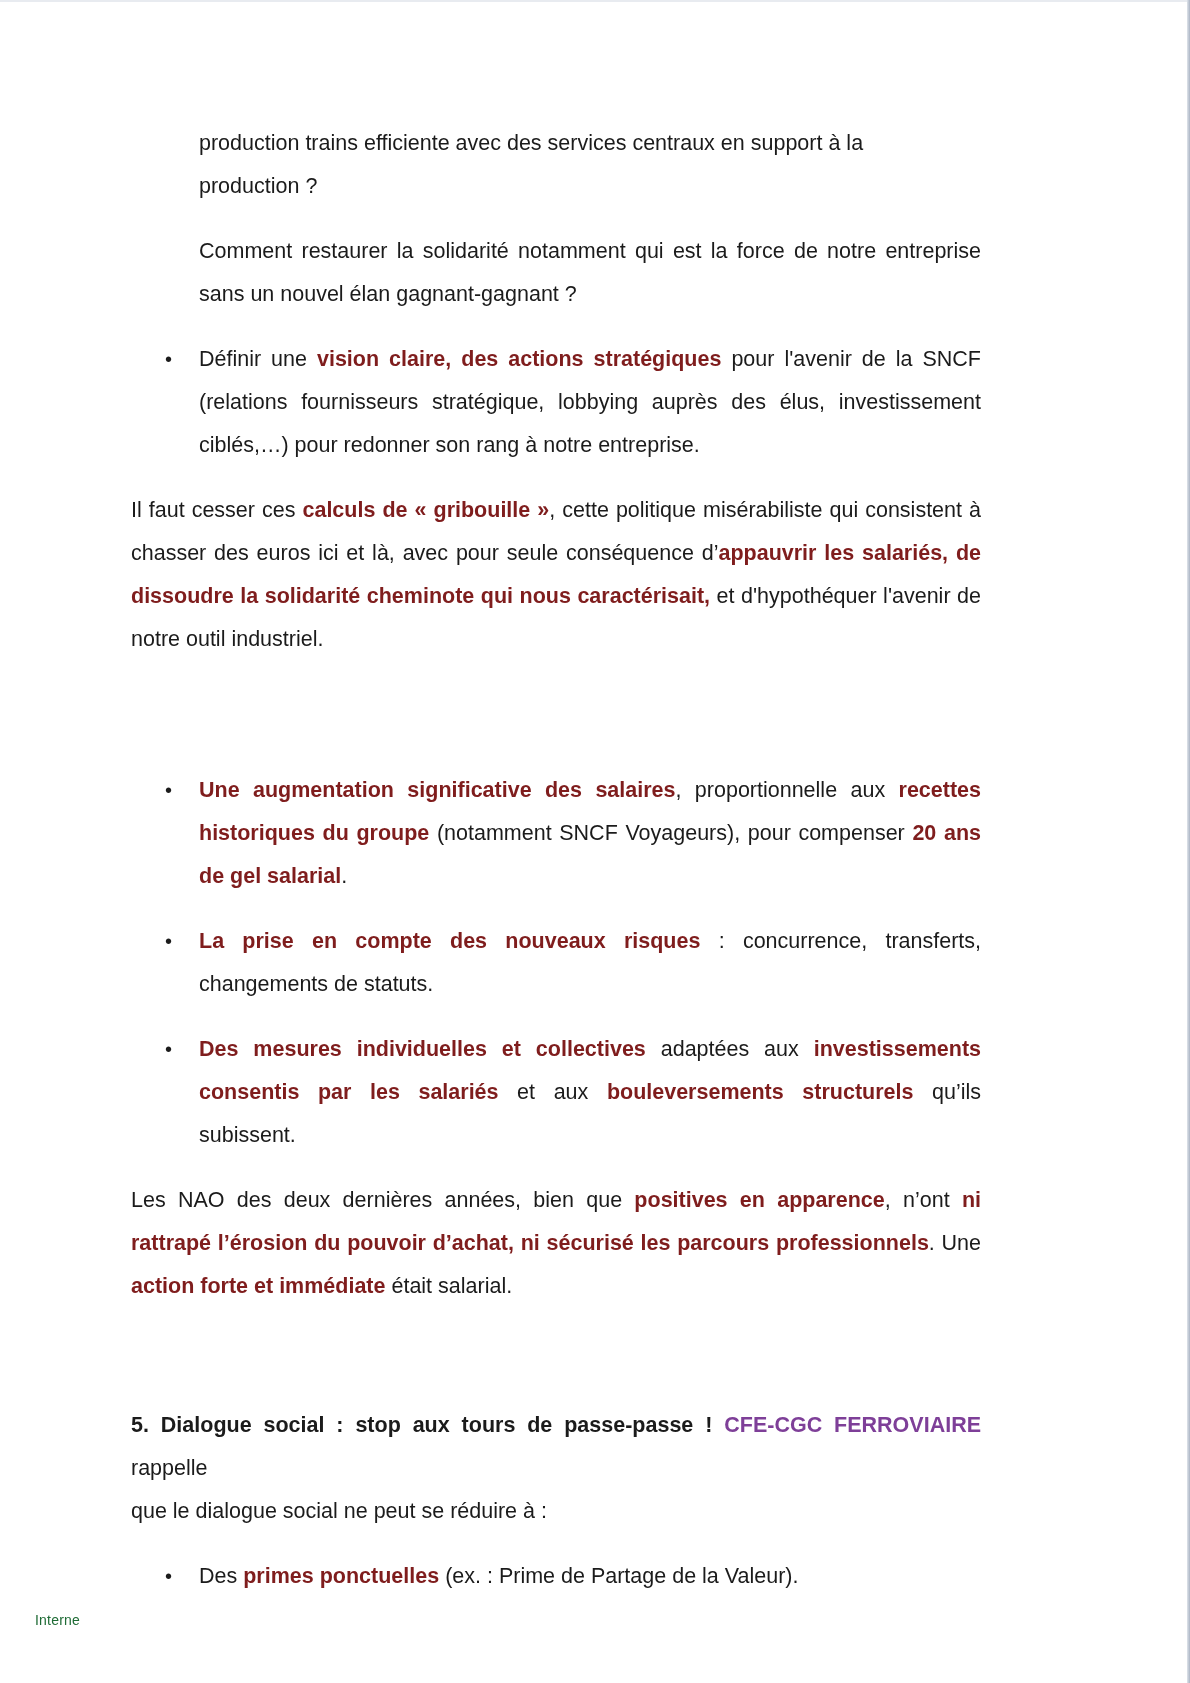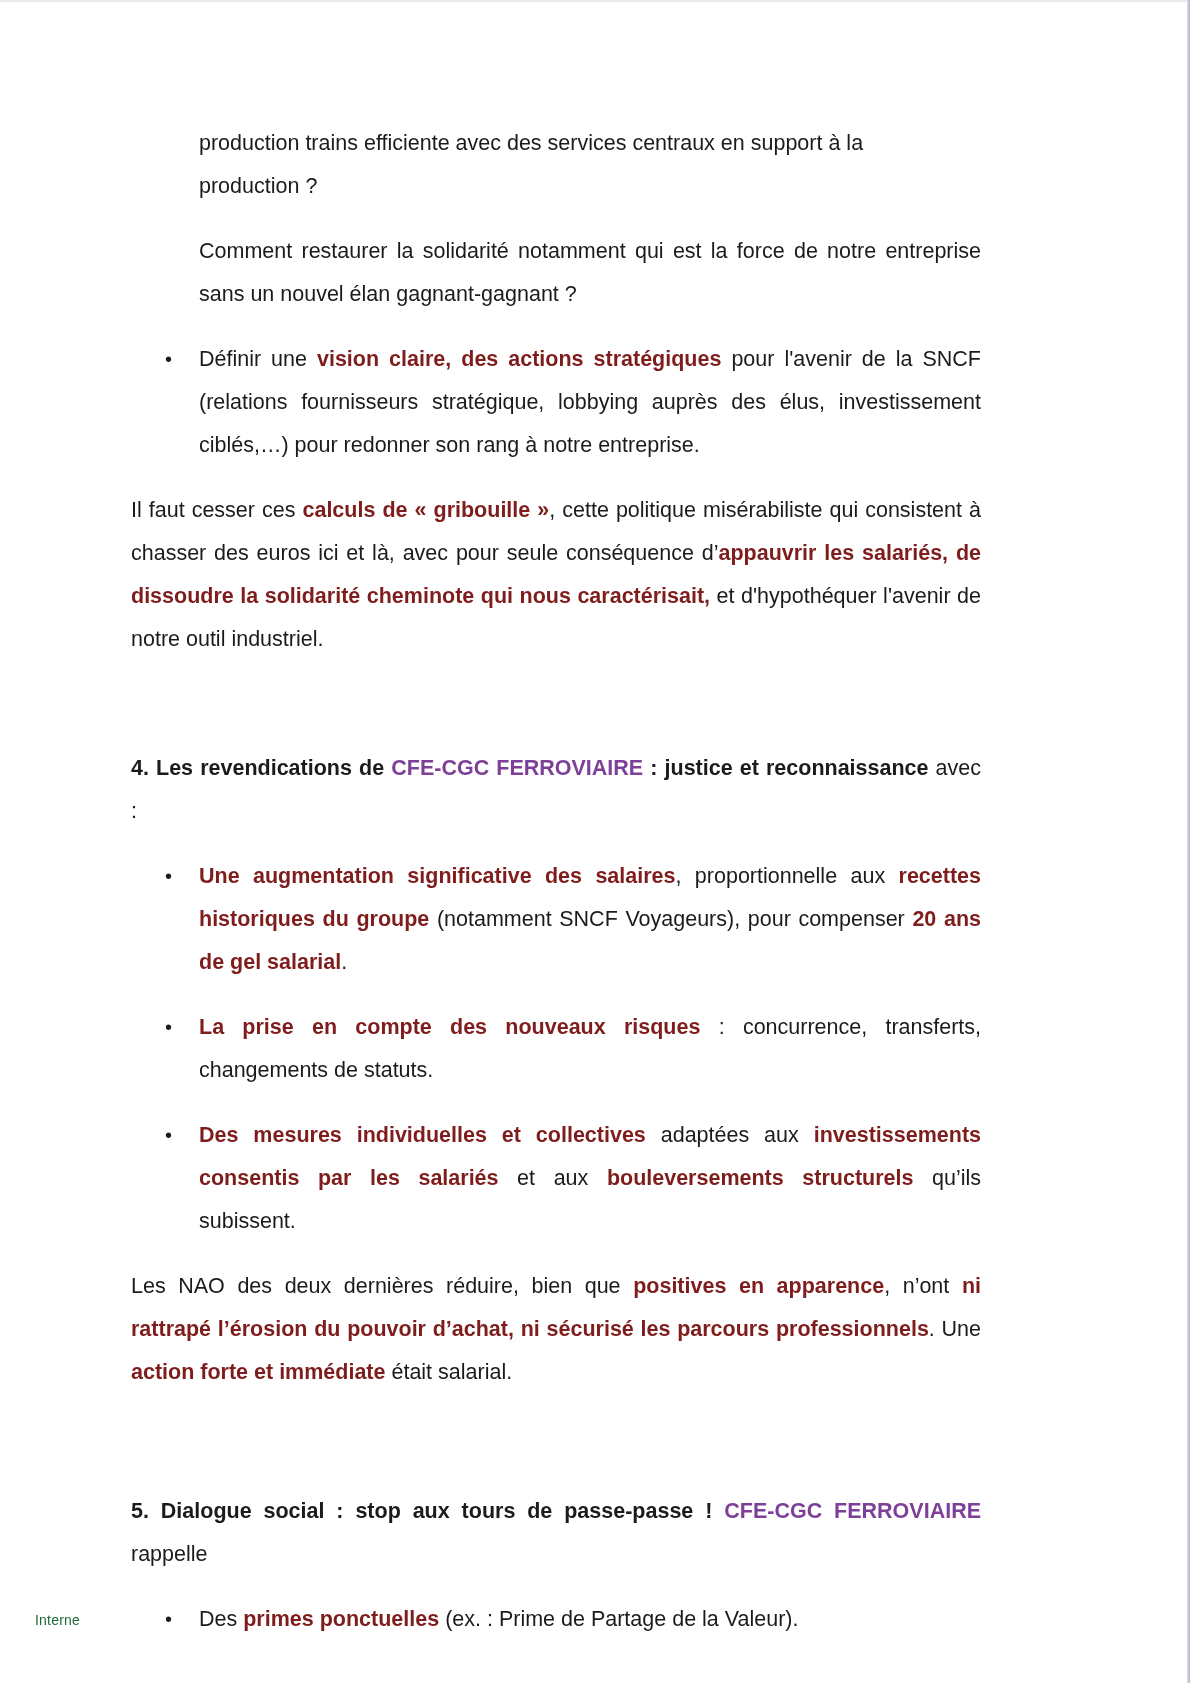--- a/index.html
+++ b/index.html
@@ -149,46 +149,45 @@
         <span>Définir une </span><b>vision claire, des actions stratégiques</b><span> pour l'avenir de la SNCF (relations fournisseurs stratégique, lobbying auprès des élus, investissement ciblés,…) pour redonner son rang à notre entreprise.</span>
       </li>
     </ul>
 
     <div class="para-gap-sm"></div>
 
     <p class="body-text"><span>Il faut cesser ces </span><b>calculs de « gribouille »</b><span>, cette politique misérabiliste qui consistent à chasser des euros ici et là, avec pour seule conséquence d’</span><b>appauvrir les salariés, de dissoudre la solidarité cheminote qui nous caractérisait,</b><span> et d'hypothéquer l'avenir de notre outil industriel.</span></p>
 
     <div class="para-gap-lg"></div>
 
-    <p class="heading"><span>4. Les revendications de </span><span class="brand">CFE-CGC FERROVIAIRE</span><span> : justice et reconnaissance</span><span class="regular"> avec :</span></p>
 
     <div class="para-gap-sm"></div>
 
     <ul class="bullets">
       <li>
         <span class="bullet-dot">•</span>
         <b>Une augmentation significative des salaires</b><span>, proportionnelle aux </span><b>recettes historiques du groupe</b><span> (notamment SNCF Voyageurs), pour compenser </span><b>20 ans de gel salarial</b><span>.</span>
       </li>
       <li>
         <span class="bullet-dot">•</span>
         <b>La prise en compte des nouveaux risques</b><span> : concurrence, transferts, changements de statuts.</span>
       </li>
       <li>
         <span class="bullet-dot">•</span>
         <b>Des mesures individuelles et collectives</b><span> adaptées aux </span><b>investissements consentis par les salariés</b><span> et aux </span><b>bouleversements structurels</b><span> qu’ils subissent.</span>
       </li>
     </ul>
 
     <div class="para-gap-sm"></div>
 
-    <p class="body-text"><span>Les NAO des deux dernières réduire, bien que </span><b>positives en apparence</b><span>, n’ont </span><b>ni rattrapé l’érosion du pouvoir d’achat, ni sécurisé les parcours professionnels</b><span>. Une </span><b>action forte et immédiate</b><span> était salarial.</span></p>
+    <p class="body-text"><span>Les NAO des deux dernières années, bien que </span><b>positives en apparence</b><span>, n’ont </span><b>ni rattrapé l’érosion du pouvoir d’achat, ni sécurisé les parcours professionnels</b><span>. Une </span><b>action forte et immédiate</b><span> était salarial.</span></p>
 
     <div class="para-gap-xl"></div>
 
-    <p class="heading"><span>5. Dialogue social : stop aux tours de passe-passe ! </span><span class="brand">CFE-CGC FERROVIAIRE</span><span class="regular"> rappelle</span><br></p>
+    <p class="heading"><span>5. Dialogue social : stop aux tours de passe-passe ! </span><span class="brand">CFE-CGC FERROVIAIRE</span><span class="regular"> rappelle</span><br><span class="regular">que le dialogue social ne peut se réduire à :</span></p>
 
     <div class="para-gap-sm"></div>
 
     <ul class="bullets">
       <li>
         <span class="bullet-dot">•</span>
         <span>Des </span><b>primes ponctuelles</b><span> (ex. : Prime de Partage de la Valeur).</span>
       </li>
 
     </ul>

